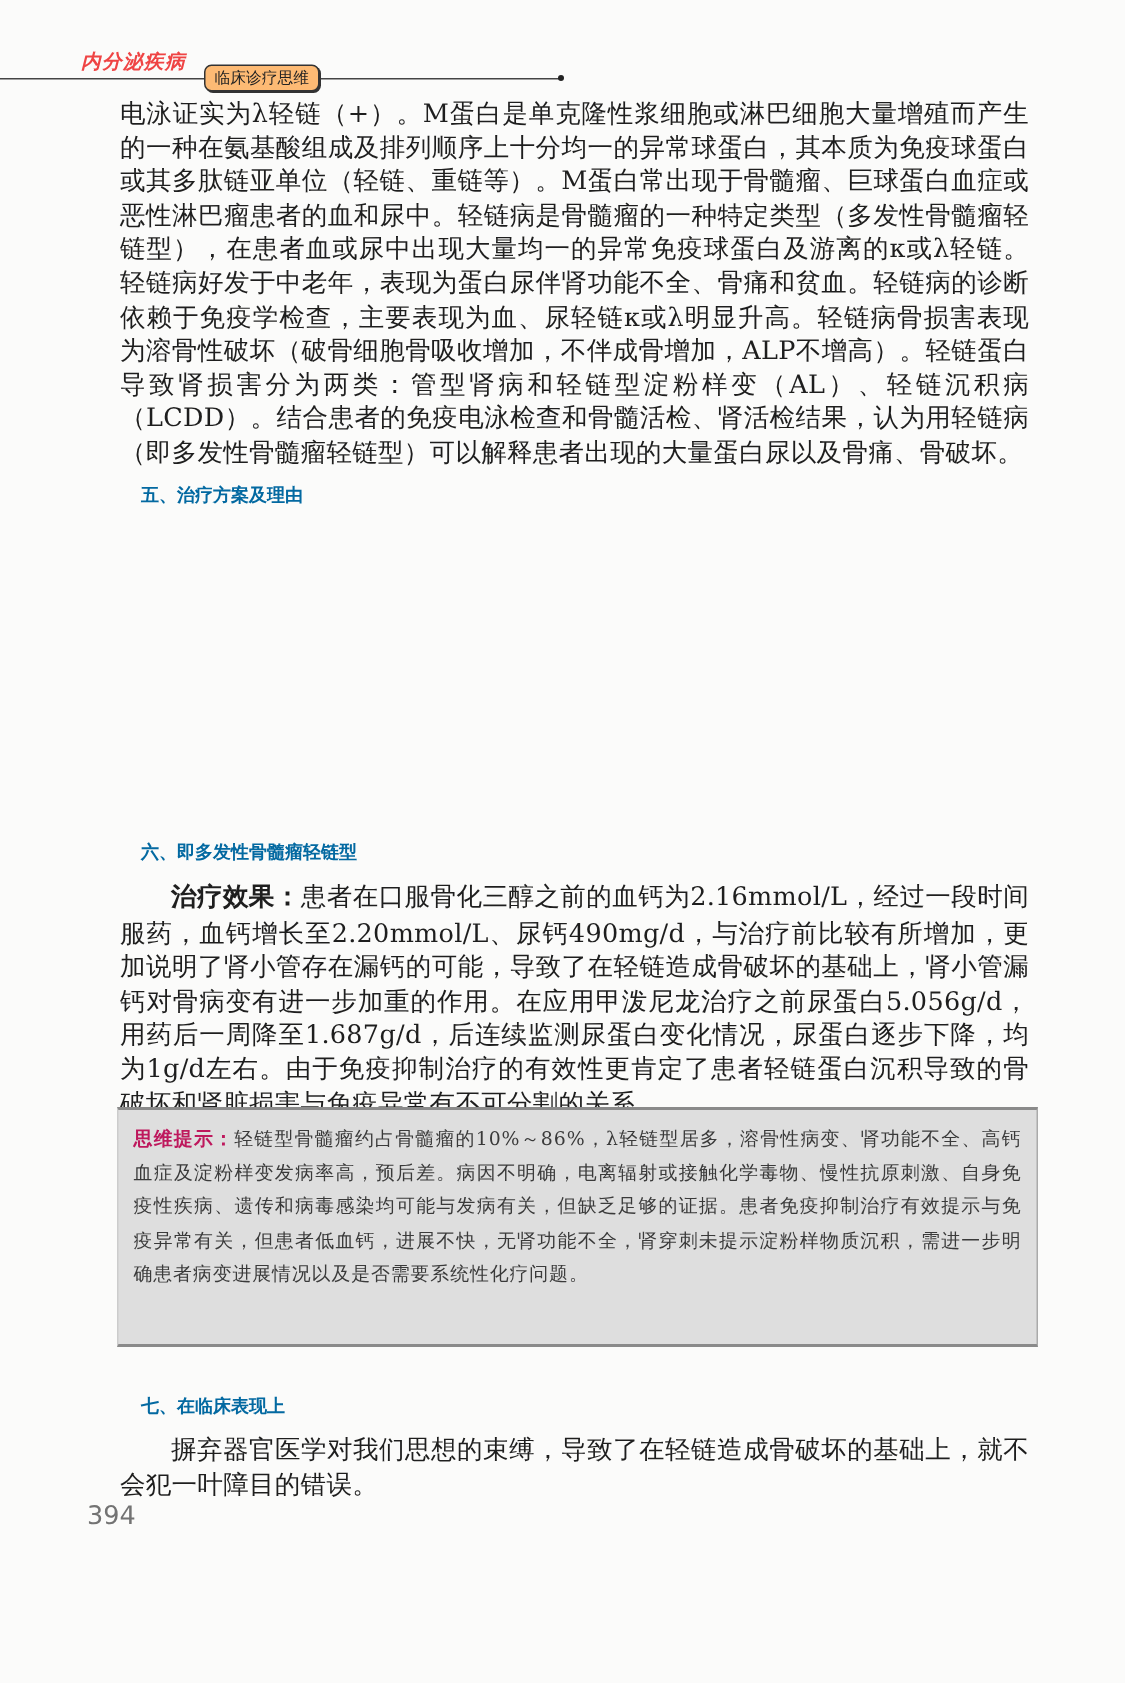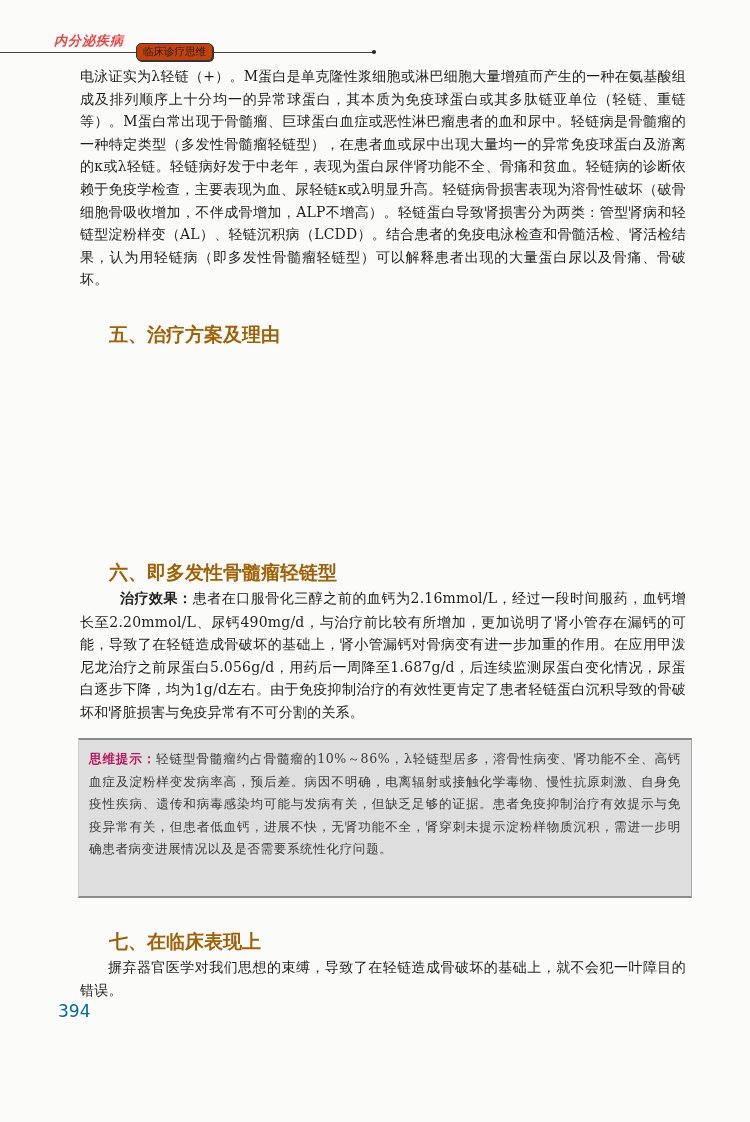--- a/index.html
+++ b/index.html
@@ -6,33 +6,33 @@
   body {
     width: 750px; height: 1122px; position: relative; overflow: hidden;
     background: #fbfbfa;
     font-family: "DejaVu Serif", "Liberation Serif", serif;
     color: #1e1e1e;
   }
   .page-header { position: absolute; left: 0; top: 14px; width: 380px; height: 40px; }
   .header-book { position: absolute; left: 54px; top: 18px; font-family: "DejaVu Serif", serif; font-weight: bold; font-style: italic; font-size: 13px; letter-spacing: 1px; color: #ef4444; }
   .header-line { position: absolute; left: 0; top: 38px; width: 374px; height: 1px; background: #444; }
   .header-dot { position: absolute; left: 372px; top: 36px; width: 4px; height: 4px; background: #222; border-radius: 50%; }
-  .header-tag { position: absolute; left: 136px; top: 29px; padding: 1px 6px; border: 1px solid #333; border-radius: 5px; background: #c2410c; font-family: "DejaVu Sans", sans-serif; font-size: 10.5px; color: #222; box-shadow: 1px 1px 0 #333; }
+  .header-tag { position: absolute; left: 136px; top: 29px; padding: 1px 6px; border: 1px solid #333; border-radius: 5px; background: #fdba74; font-family: "DejaVu Sans", sans-serif; font-size: 10.5px; color: #222; box-shadow: 1px 1px 0 #333; }
 
-  .body-text { position: absolute; left: 80px; width: 606px; font-size: 14px; line-height: 22.6px; text-align: justify; letter-spacing: 0.2px; }
+  .body-text { position: absolute; left: 80px; width: 606px; font-size: 17px; line-height: 22.6px; text-align: justify; letter-spacing: 0.2px; }
   .body-text p { margin: 0; text-indent: 2em; }
   .body-text p.noindent { text-indent: 0; }
 
-  .section-heading { position: absolute; left: 94px; font-family: "DejaVu Sans", sans-serif; font-size: 19px; font-weight: bold; color: #a16207; margin-left: 15px; }
+  .section-heading { position: absolute; left: 94px; font-family: "DejaVu Sans", sans-serif; font-size: 12px; font-weight: bold; color: #0369a1; }
 
   .tip-box { position: absolute; left: 78px; top: 738px; width: 592px; height: 140px; padding: 8px 10px 8px 10px; background: #dedede; border-top: 2px solid #8a8a8a; border-bottom: 2px solid #8a8a8a; border-right: 1px solid #aaa; border-left: 1px solid #ccc; font-family: "DejaVu Serif", serif; font-size: 12.6px; line-height: 22.6px; color: #3a3a3a; text-align: justify; letter-spacing: 0.6px; }
   .tip-box .tip-label { font-family: "DejaVu Sans", sans-serif; font-weight: bold; color: #be185d; }
 
-  .page-number { position: absolute; left: 58px; top: 1001px; font-family: "DejaVu Sans", sans-serif; font-size: 17px; color: #0369a1; }
-  b.lead { font-family: Liberation Mono, monospace; font-weight: bold; margin-left: 12px; }
+  .page-number { position: absolute; left: 58px; top: 1001px; font-family: "DejaVu Sans", sans-serif; font-size: 17px; color: #737373; }
+  b.lead { font-family: Liberation Mono, monospace; font-weight: bold; }
 </style>
 </head>
 <body>
 
 <div class="page-header">
   <div class="header-line"></div>
   <div class="header-dot"></div>
   <div class="header-book">内分泌疾病</div>
   <div class="header-tag">临床诊疗思维</div>
 </div>

